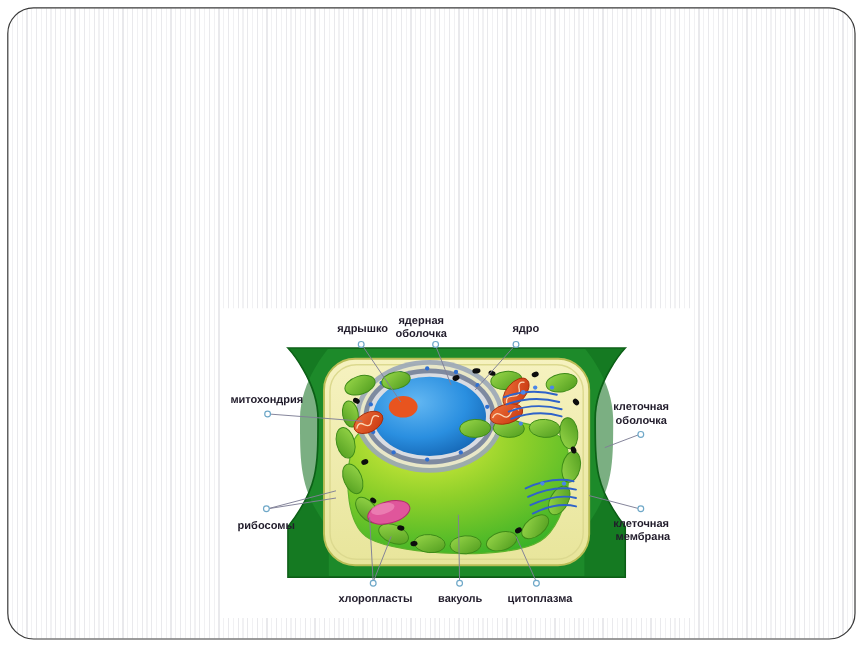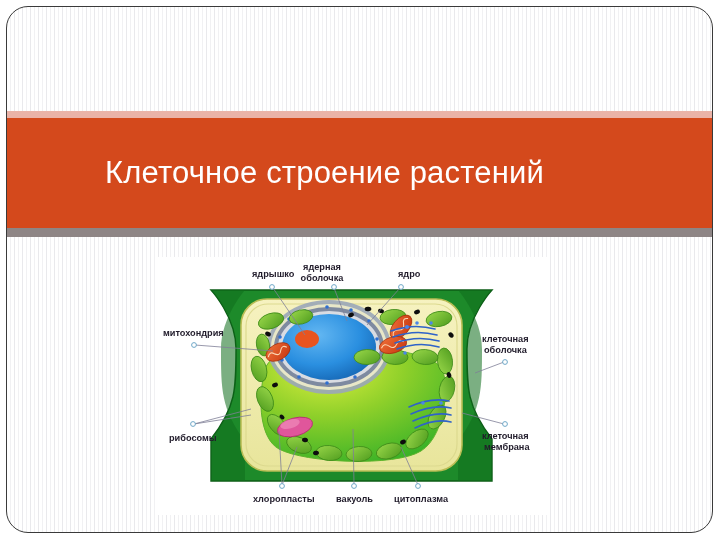--- a/index.html
+++ b/index.html
@@ -48,46 +48,39 @@
     white-space:nowrap;
   }
   .banner-bottom-rule{
     height:9px; width:100%;
     background:#8e8585;
   }
 
   
   .picture{
     position:absolute;
-    left:148px; top:250px;
+    left:177px; top:250px;
     width:393px; height:258px;
     background:#ffffff;
   }
   .pic-svg{display:block;width:100%;height:100%;}
   .lbl{
     font-family:"Liberation Sans", sans-serif;
     font-size:9.2px;
     font-weight:700;
     fill:#211c2b;
   }
   .leader{stroke:#7f7f97;stroke-width:0.8;fill:none;}
   .dot{fill:#ffffff;stroke:#6fa8c8;stroke-width:1;}
 </style>
 </head>
 <body>
 
 <div class="slide">
 
-  <div class="banner-wrap">
-    <div class="banner-top-rule"></div>
-    <div class="banner">
-      <div class="banner-title">Клеточное строение растений</div>
-    </div>
-    <div class="banner-bottom-rule"></div>
-  </div>
 
   <div class="picture">
     <svg class="pic-svg" viewBox="0 0 393 258" xmlns="http://www.w3.org/2000/svg">
       <defs>
         <radialGradient id="gVac" cx="35%" cy="18%" r="95%">
           <stop offset="0%" stop-color="#dff03f"></stop>
           <stop offset="45%" stop-color="#8fd02a"></stop>
           <stop offset="100%" stop-color="#2fae27"></stop>
         </radialGradient>
         <radialGradient id="gNuc" cx="38%" cy="32%" r="75%">

